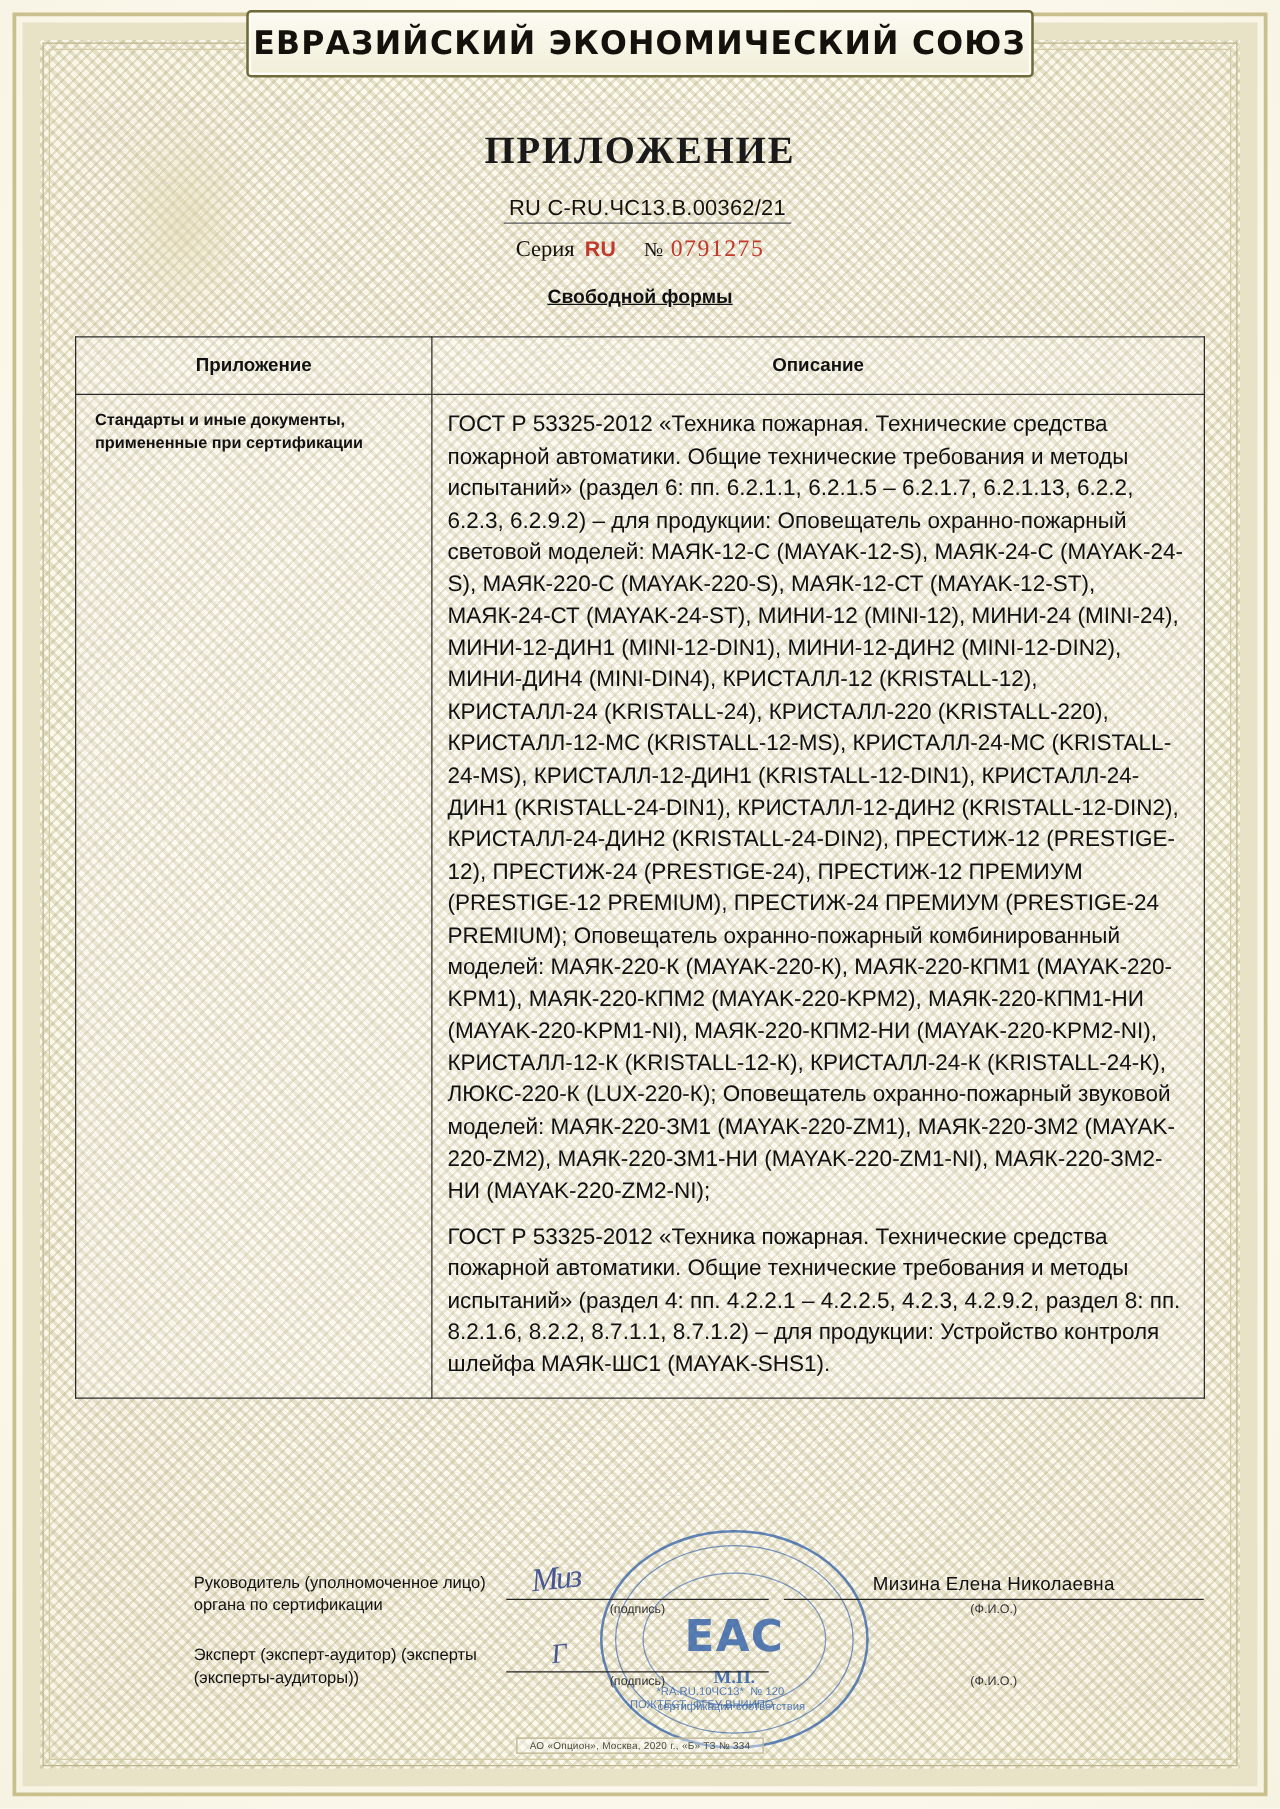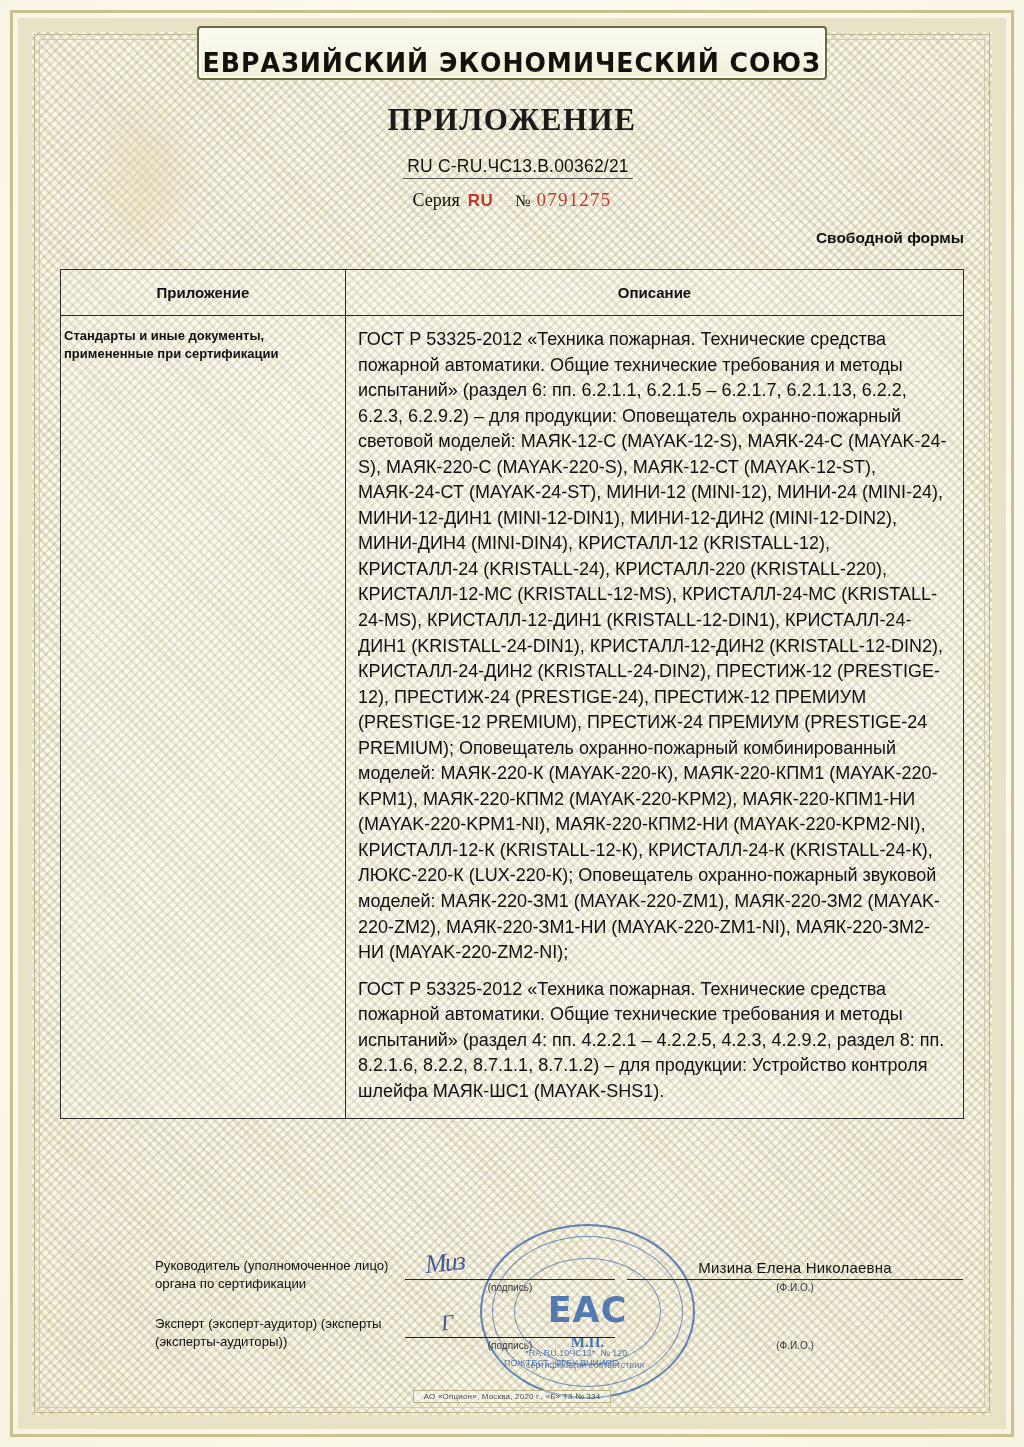--- a/index.html
+++ b/index.html
@@ -77,29 +77,29 @@
     width: 120px; height: 190px;
     background: radial-gradient(ellipse at 50% 50%, rgba(226,216,176,0.55) 0%, rgba(255,255,255,0) 70%);
     pointer-events: none;
   }
 
   
   .banner {
     position: absolute;
     left: 50%;
     transform: translateX(-50%);
-    top: 26px;
+    top: 8px;
     width: 626px;
     height: 50px;
     border: 2px solid #6f6a3c;
     border-radius: 4px;
     background: linear-gradient(180deg, #fcfbf2 0%, #f1eed9 100%);
     box-shadow: 0 0 0 2px #fdfcf5 inset;
     display: flex;
-    align-items: flex-end;
+    align-items: center;
     justify-content: center;
   }
   .banner-text {
     font-family: "DejaVu Sans", sans-serif;
     font-weight: bold;
     font-size: 26px;
     letter-spacing: 1px;
     color: #14110c;
     white-space: nowrap;
     transform: scaleX(0.97);
@@ -158,25 +158,26 @@
     letter-spacing: 0.5px;
   }
   .num-sign { margin: 0 6px 0 22px; font-size: 16px; }
   .num-value {
     color: #c0392b;
     font-family: "Liberation Serif", serif;
     font-size: 19px;
     letter-spacing: 1.2px;
   }
   .form-line {
-    text-align: right;
+    text-align: center;
     margin-top: 18px;
     font-size: 15.5px;
     font-weight: bold;
     color: #111;
+    text-decoration: underline;
   }
 
   
   table.main {
     width: 100%;
     border-collapse: collapse;
     margin-top: 22px;
     background: rgba(255,255,255,0.18);
   }
   table.main th, table.main td {
@@ -185,21 +186,21 @@
   }
   table.main th {
     padding: 14px 8px;
     font-size: 15px;
     font-weight: bold;
     color: #111;
     text-align: center;
   }
   .col-left { width: 285px; }
   td.cell-left {
-    padding: 11px 10px 10px 3px;
+    padding: 11px 10px 10px 15px;
     font-size: 13px;
     font-weight: bold;
     line-height: 1.35;
     color: #111;
   }
   td.cell-right {
     padding: 11px 12px 14px 12px;
     font-size: 18px;
     line-height: 1.42;
     color: #111;

